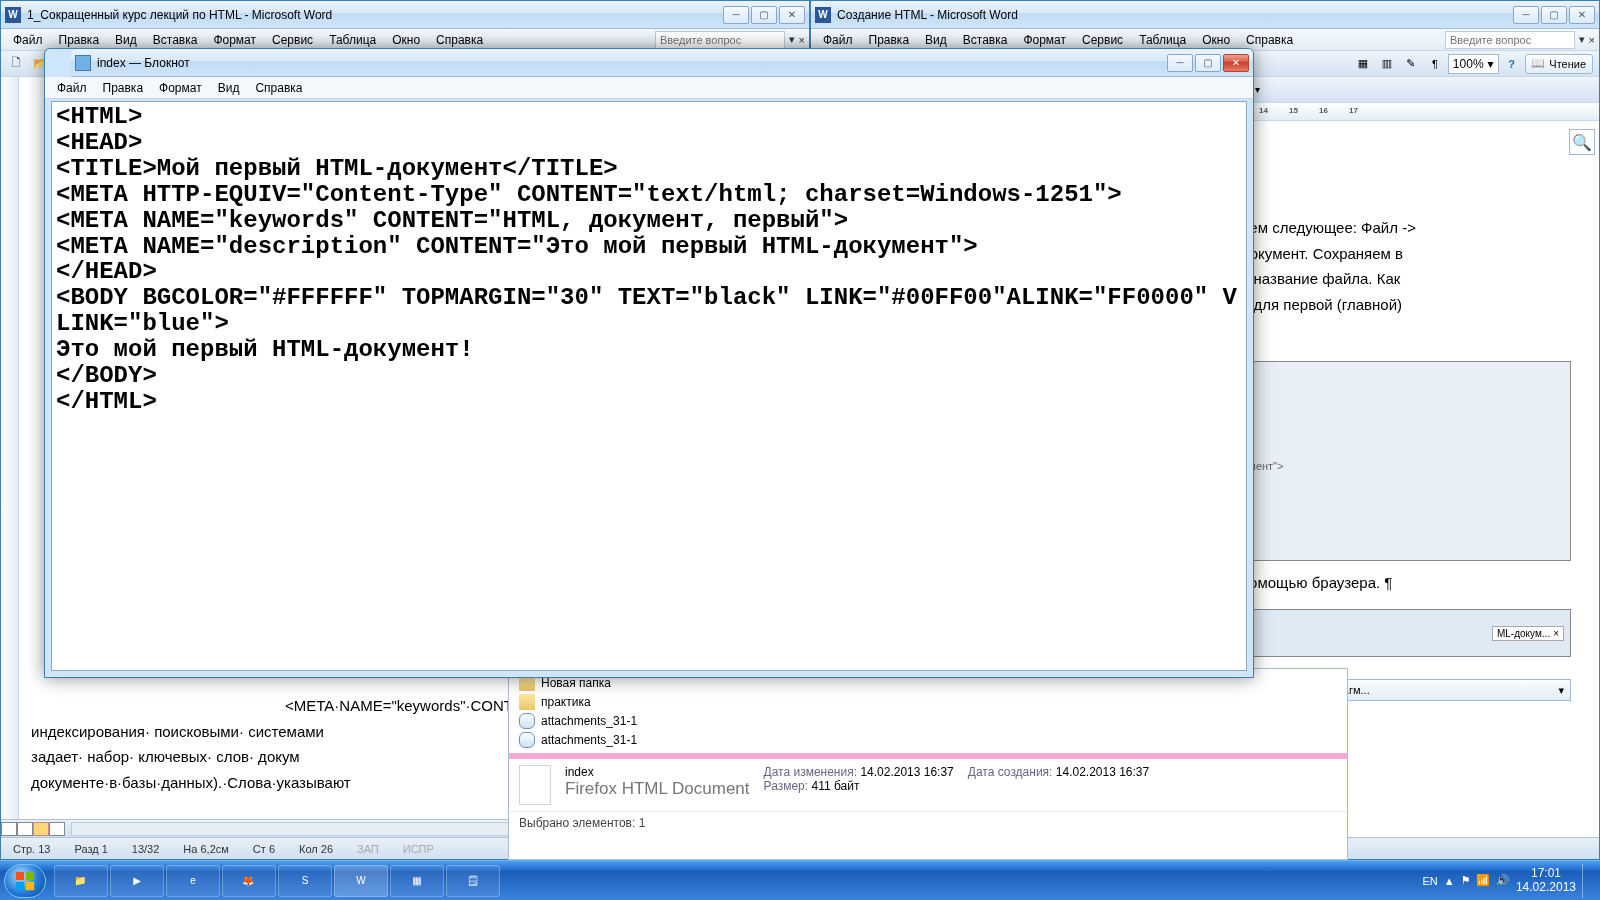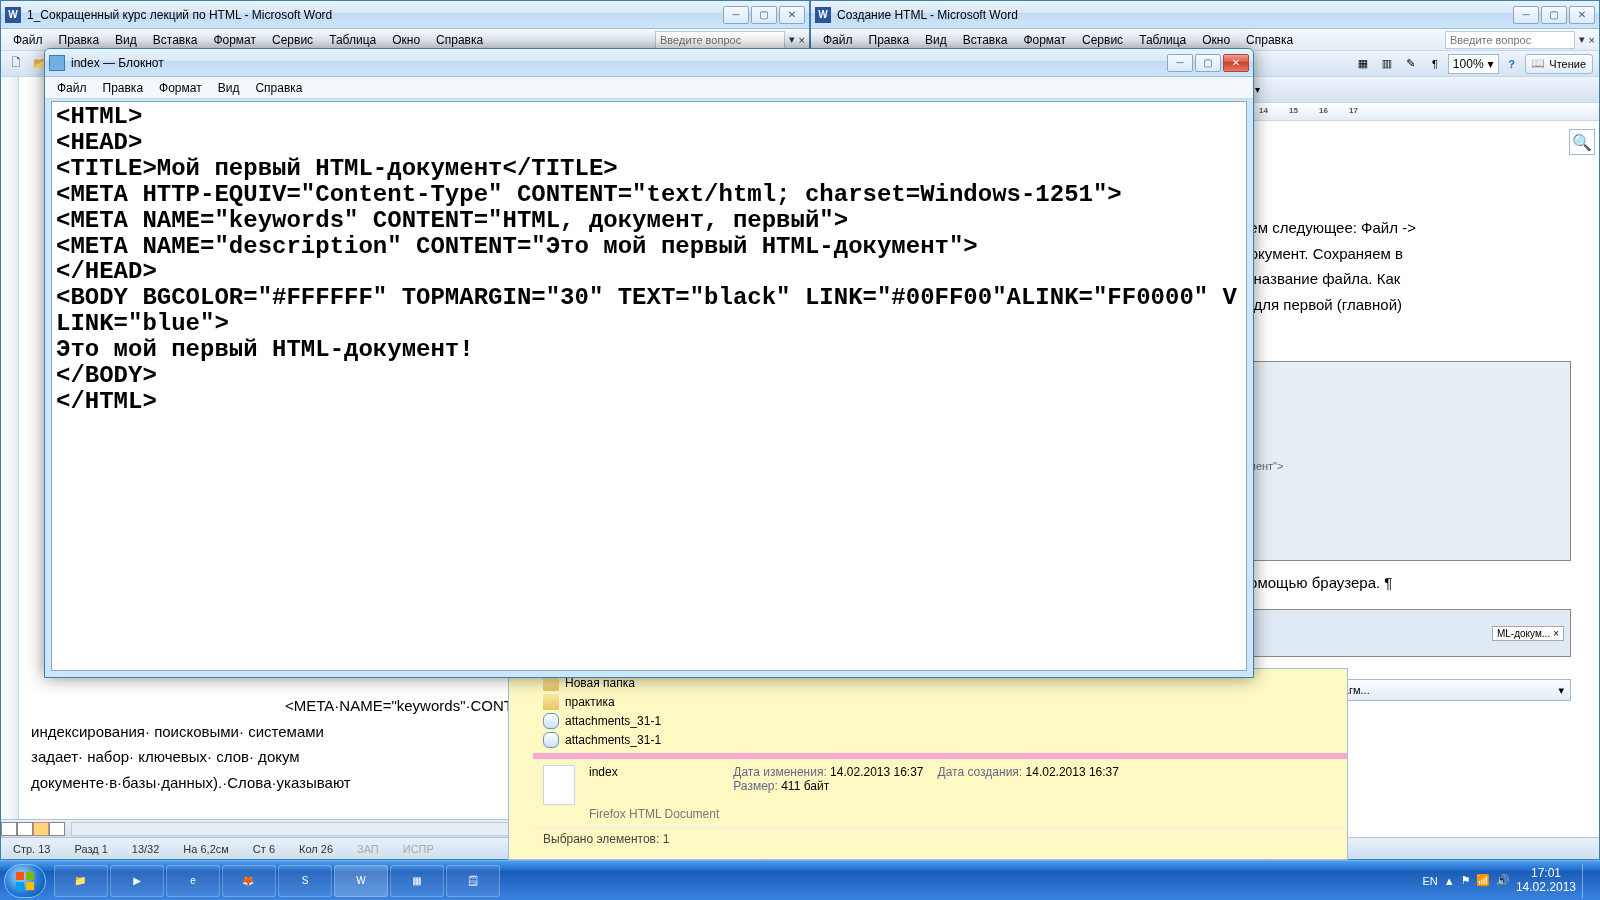--- a/index.html
+++ b/index.html
@@ -18,21 +18,21 @@
 .xbtn { margin-left:4px; font-size:11px; color:#333; cursor:pointer; }
 .toolbar { height:26px; background:linear-gradient(#EEF4FA,#D4E3F2); border-bottom:1px solid #c8d8e8; display:flex; align-items:center; padding:0 4px; gap:2px; font-size:11px; overflow:hidden; }
 .tbtn { width:22px; height:22px; border:1px solid transparent; display:flex; align-items:center; justify-content:center; cursor:pointer; }
 .ruler { height:18px; background:linear-gradient(#fff,#e5edf5); border-bottom:1px solid #c8d8e8; position:relative; font-size:8px; color:#666; overflow:hidden; }
 .statusbar { position:absolute; bottom:0; left:0; right:0; height:22px; background:linear-gradient(#e8f0f8,#d0e0f0); border-top:1px solid #b0c4d8; display:flex; align-items:center; font-size:11px; padding:0 6px; gap:12px; color:#333; }
 .status-cell { padding:0 6px; }
 .np-content { position:absolute; background:#fff; overflow:auto; padding:2px 4px; font-family:Consolas,"Courier New",monospace; font-size:24px; font-weight:bold; line-height:1.08; white-space:pre-wrap; word-break:break-all; }
 .np-content::-webkit-scrollbar { width:17px; }
 .np-content::-webkit-scrollbar-track { background:#f0f0f0; }
 .np-content::-webkit-scrollbar-thumb { background:#c6d5e6; border:1px solid #a0b8d0; }
-.explorer-pane { position:absolute; background:#fef9c3; font-size:12px;padding-left:24px; }
+.explorer-pane { position:absolute; background:#ffffff; font-size:12px; }
 .fe-list { padding:4px 10px; }
 .fe-item { display:flex; align-items:center; height:19px; cursor:pointer; }
 .fe-icon { width:16px; height:16px; margin-right:6px; }
 .fe-folder { background:linear-gradient(#fce9a0,#e9c466); border-radius:1px; }
 .fe-file { background:linear-gradient(#fff,#cbe1f5); border:1px solid #6b93c2; border-radius:6px 6px 6px 6px; }
 .fe-details { padding:6px 10px; border-top:6px solid #f9a8d4; display:flex; gap:14px; font-size:12px; }
 .fe-details-icon { width:32px; height:40px; background:#fff; border:1px solid #c8d8e8; }
 .fe-details-lbl { color:#668; }
 .fe-status { border-top:1px solid #e5edf5; padding:4px 10px; font-size:12px; color:#444; }
 .word-body { position:absolute; background:#fff; font-family:"Times New Roman",serif; font-size:15px; line-height:1.7; padding:4px 12px; overflow:hidden; }
@@ -209,35 +209,35 @@
       </div>
     <div class="fe-item">
         <div class="fe-icon fe-file"></div>
         <span>attachments_31-1</span>
       </div>
   </div>
   <div class="fe-details">
     <div class="fe-details-icon"></div>
     <div>
       <div style="color:#000">index</div>
-      <div style="color:#777; font-size:12px;margin-top:28px;">Firefox HTML Document</div>
+      <div style="color:#777; font-size:17px;">Firefox HTML Document</div>
     </div>
     <div>
       <div><span class="fe-details-lbl">Дата изменения:</span> <span>14.02.2013 16:37</span></div>
       <div><span class="fe-details-lbl">Размер:</span> <span>411 байт</span></div>
     </div>
     <div>
       <div><span class="fe-details-lbl">Дата создания:</span> <span>14.02.2013 16:37</span></div>
     </div>
   </div>
   <div class="fe-status">Выбрано элементов: 1</div>
 </div>
 
 <div class="window" style="left:44px; top:48px; width:1210px; height:630px; box-shadow:0 0 18px rgba(0,0,0,.45); border:1px solid #3c7fb1; border-radius:6px 6px 0 0; background:#cde6fb;">
-  <div class="titlebar" style="border-radius:5px 5px 0 0;">
+  <div class="titlebar" style="border-radius:5px 5px 0 0;margin-left:26px;">
     <div style="width:16px;height:16px;background:#6fb1e6;border:1px solid #3d7bb0;margin-right:6px"></div>
     <div class="title">index — Блокнот</div>
     <div class="winbtns">
       <div class="winbtn">─</div>
       <div class="winbtn">▢</div>
       <div class="winbtn close">✕</div>
     </div>
   </div>
   <div class="menubar" style="background:#f4f7fc;">
     <span class="menuitem">Файл</span>

